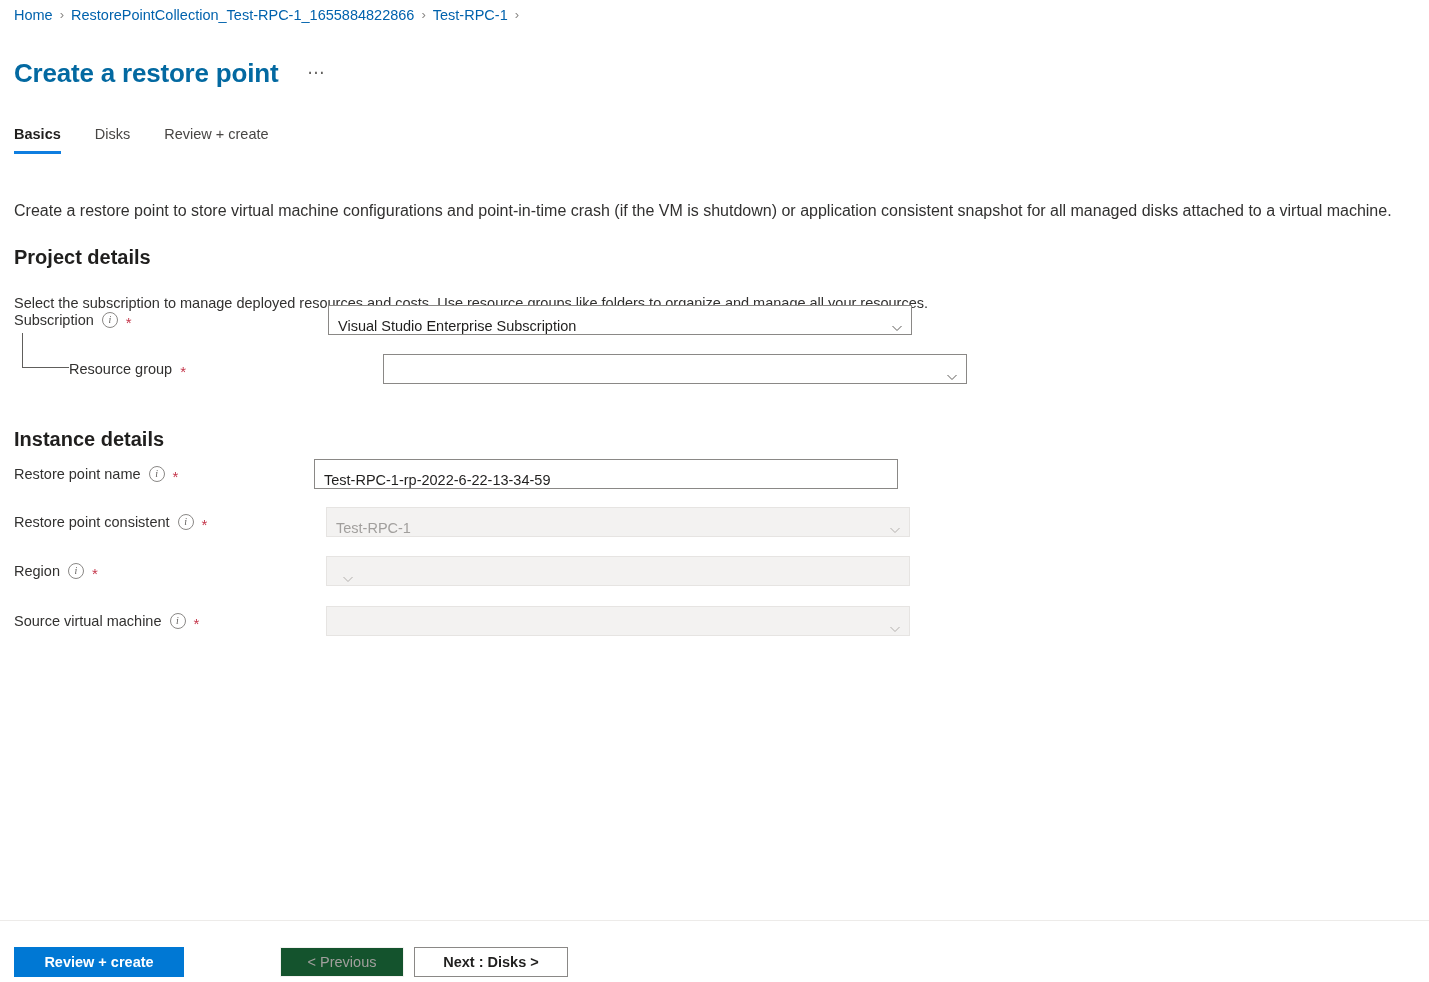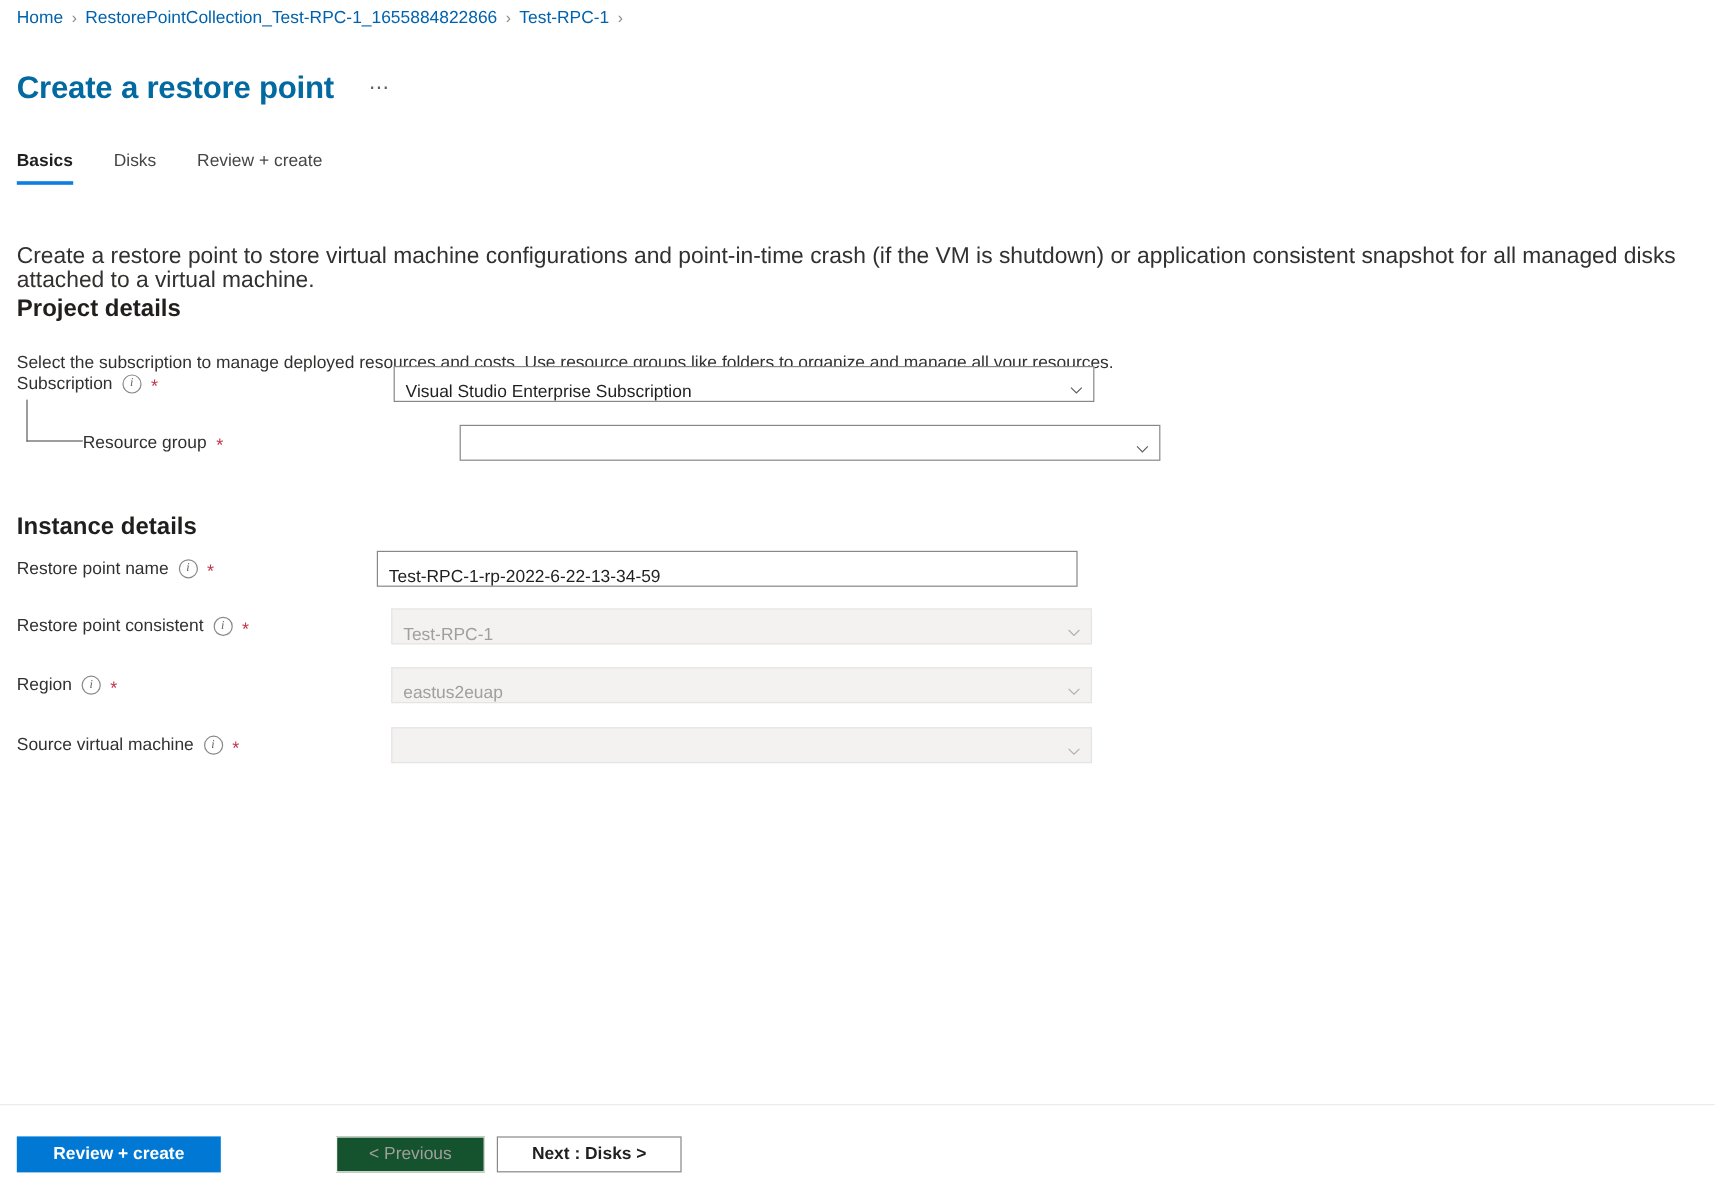--- a/index.html
+++ b/index.html
@@ -96,21 +96,21 @@
     height: 3px;
     background: #0f7ee0;
   }
 
   
   .intro {
     position: absolute;
     top: 185px;
     left: 14px;
     right: 10px;
-    font-size: 19px;
+    font-size: 16px;
     line-height: 20px;
     color: #323130;
   }
   .section-head {
     position: absolute;
     left: 14px;
     font-size: 20px;
     font-weight: 700;
     color: #201f1e;
   }
@@ -170,22 +170,22 @@
     top: 3px;
   }
 
   .field {
     width: 584px;
     height: 30px;
     box-sizing: border-box;
     border: 1px solid #8a8886;
     background: #ffffff;
     display: flex;
-    align-items: flex-start;
-    padding: 13px 8px 0 9px;
+    align-items: flex-end;
+    padding: 0 8px 0 9px;
     font-size: 14.5px;
     color: #201f1e;
     position: relative;
     cursor: pointer;
   }
   .field.text { cursor: text; }
   .field.disabled {
     background: #f3f2f1;
     border-color: #e6e4e2;
     color: #a19f9d;
@@ -354,21 +354,20 @@
   </div>
 </div>
 
 <div class="row" style="top:556px;">
   <div class="label">
     <span class="label-text">Region</span>
     <span class="info-icon">i</span>
     <span class="req">*</span>
   </div>
   <div class="field disabled" style="margin-left:12px;">
-    <span class="value">eastus2euap</span>
     <svg class="chev" viewBox="0 0 12 12">
         <path d="M1.5 4 L6 8.5 L10.5 4" fill="none" stroke="currentColor" stroke-width="1"></path>
       </svg>
   </div>
 </div>
 
 <div class="row" style="top:606px;">
   <div class="label">
     <span class="label-text">Source virtual machine</span>
     <span class="info-icon">i</span>

